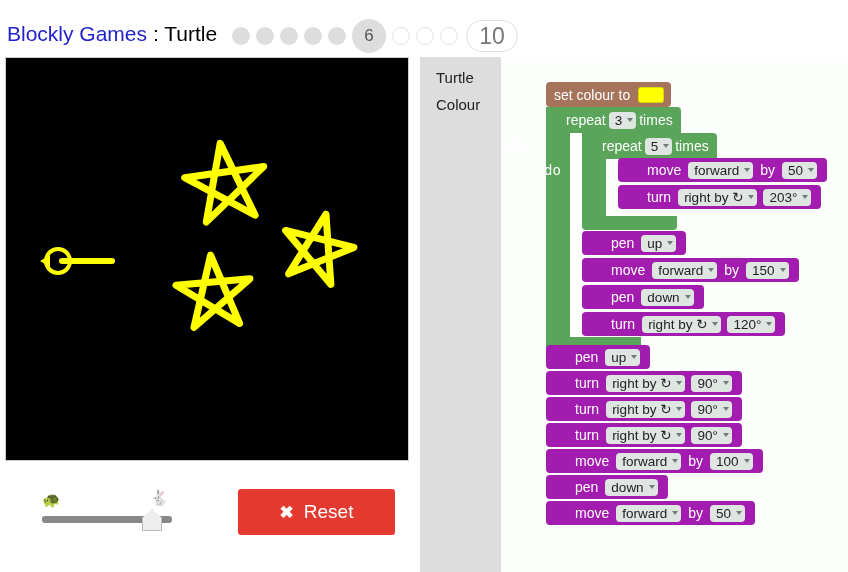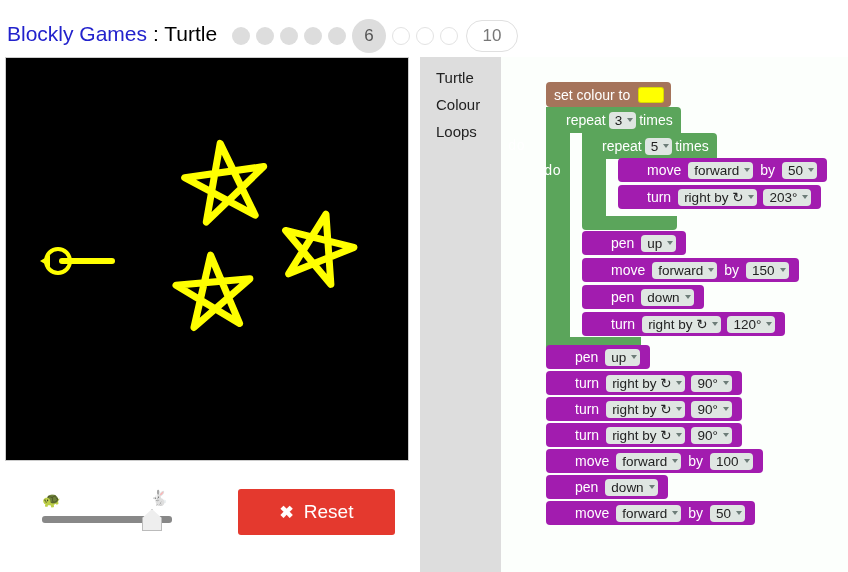--- a/index.html
+++ b/index.html
@@ -36,21 +36,21 @@
   .dot.current {
     width: 34px; height: 34px; border-radius: 50%;
     background: #ddd; color: #555;
     display: flex; align-items: center; justify-content: center;
     font-size: 17px;
   }
   .pill-last {
     width: 52px; height: 32px; border-radius: 16px;
     border: 1px solid #e0e0e0; background: #fff; color: #777;
     display: flex; align-items: center; justify-content: center;
-    font-size: 17px; margin-left: 2px;
+    font-size: 23px; margin-left: 2px;
   }
 
   
   #canvas-wrap {
     position: absolute; left: 5px; top: 57px;
     width: 404px; height: 404px;
     background: #000; border: 1px solid #ccc;
   }
   #canvas-wrap svg { display: block; }
 
@@ -214,21 +214,20 @@
   </div>
 
   <div id="reset-button">
     <span class="x-glyph">✖</span>
     <span>Reset</span>
   </div>
 
   <div id="toolbox">
     <div class="toolbox-item">Turtle</div>
     <div class="toolbox-item">Colour</div>
-    <div class="toolbox-item">Loops</div>
   </div>
 
   <div id="workspace">
     <div id="blocks">
 
       <div class="blk c-colour" style="left:45px; top:25px; height:25px;">
         <span class="lbl">set colour to</span>
         <span class="swatch" style="background:#ffff00;"></span>
       </div>
 

